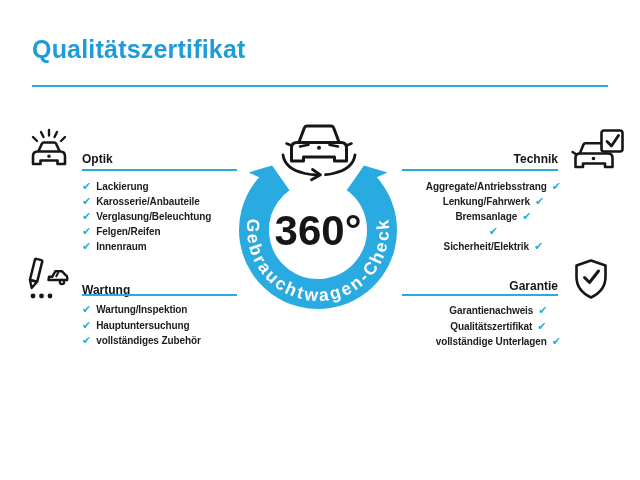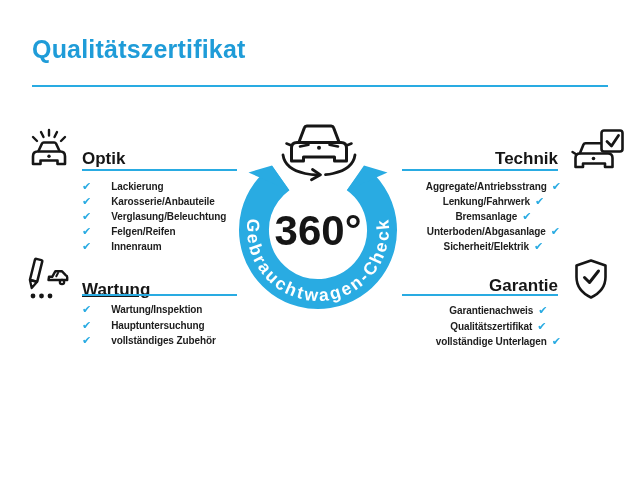--- a/index.html
+++ b/index.html
@@ -3,28 +3,28 @@
 <meta charset="utf-8">
 <style>
   html,body{margin:0;padding:0;}
   body{font-family:"Liberation Sans","DejaVu Sans",sans-serif;background:#ffffff;}
   .canvas{position:relative;width:640px;height:384px;background:#ffffff;overflow:hidden;}
 
   .page-title{position:absolute;left:32px;top:37px;font-size:25px;font-weight:bold;
     color:#1F9CD8;letter-spacing:0.2px;line-height:1;}
   .top-divider{position:absolute;left:32px;top:85px;width:576px;height:2px;background:#29ABE2;}
 
-  .sec-heading{position:absolute;font-size:17px;font-weight:bold;color:#161616;line-height:16px;}
+  .sec-heading{position:absolute;font-size:12px;font-weight:bold;color:#161616;line-height:16px;}
   .sec-underline{position:absolute;height:2px;background:#29ABE2;}
 
   .sec-list{position:absolute;display:flex;flex-direction:column;}
   .sec-list .row{display:flex;align-items:center;height:15px;gap:5px;}
   .sec-list.bottom .row{height:15.5px;}
   .sec-list.right .row{justify-content:center;}
-  .item-label{font-size:10px;font-weight:bold;color:#1d1d1d;letter-spacing:-0.1px;white-space:nowrap;margin-left:15px;}
+  .item-label{font-size:10px;font-weight:bold;color:#1d1d1d;letter-spacing:-0.1px;white-space:nowrap;}
   .check{font-size:11px;color:#29ABE2;line-height:1;}
 
   .icon-abs{position:absolute;}
   .footer-text{position:absolute;left:82px;top:408px;font-size:18px;font-weight:bold;
     color:#000000;line-height:16px;}
 
   svg{display:block;}
 </style>
 </head>
 <body>
@@ -137,21 +137,20 @@
       </div>
       <div class="row">
         <span class="item-label">Lenkung/Fahrwerk</span>
         <span class="check">✔</span>
       </div>
       <div class="row">
         <span class="item-label">Bremsanlage</span>
         <span class="check">✔</span>
       </div>
       <div class="row">
-        <span class="item-label">Unterboden/Abgasanlage</span>
         <span class="check">✔</span>
       </div>
       <div class="row">
         <span class="item-label">Sicherheit/Elektrik</span>
         <span class="check">✔</span>
       </div>
     </div>
   <div class="sec-list left bottom" style="left:82px;top:302px;">
       <div class="row">
         <span class="check">✔</span>

